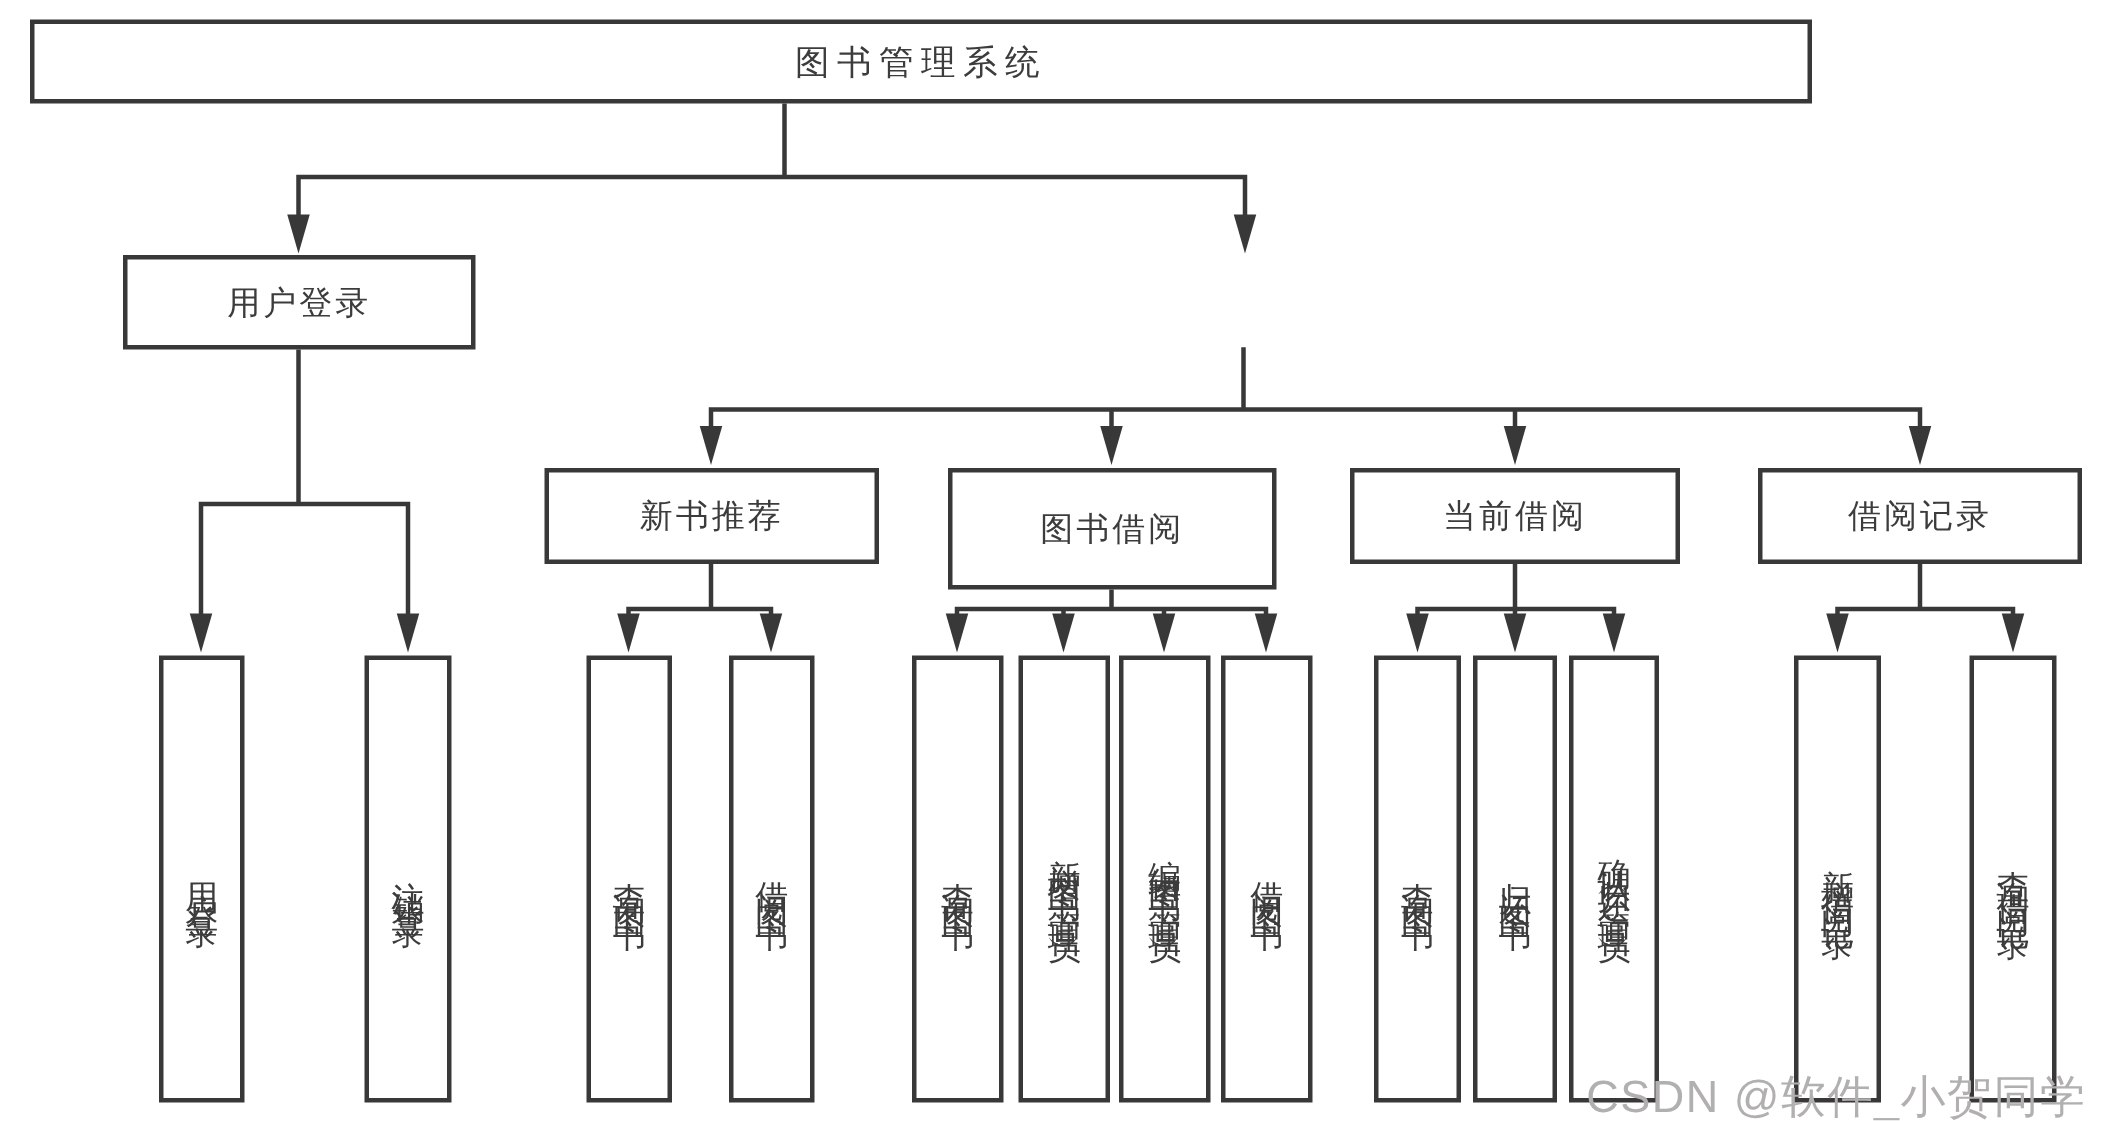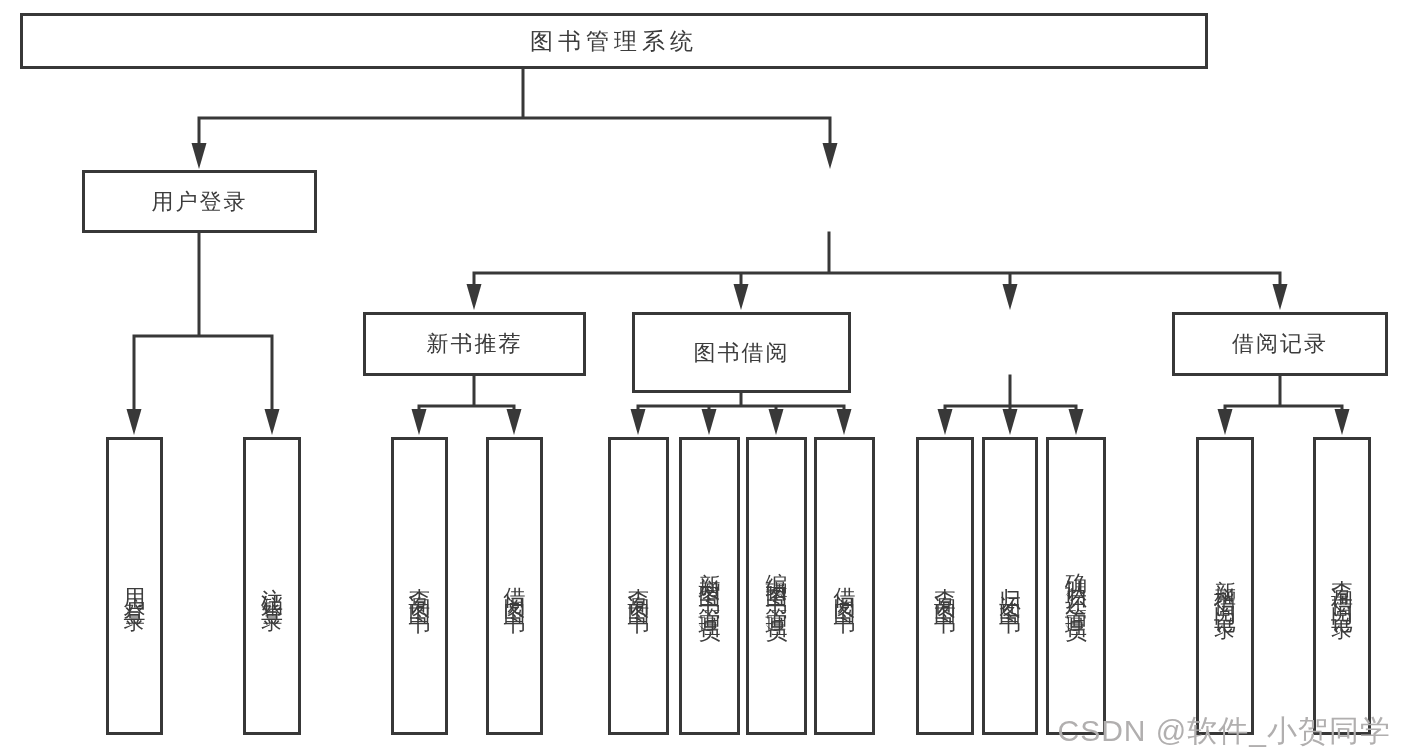--- a/index.html
+++ b/index.html
@@ -126,20 +126,23 @@
   <div class="node h" style="left:82px; top:170px; width:235px; height:63px;">
     <span>用户登录</span>
   </div>
 
   <div class="node h" style="left:363px; top:312px; width:223px; height:64px;">
     <span>新书推荐</span>
   </div>
   <div class="node h" style="left:632px; top:312px; width:219px; height:81px;">
     <span>图书借阅</span>
   </div>
+  <div class="node h" style="left:900px; top:312px; width:220px; height:64px;">
+    <span>当前借阅</span>
+  </div>
   <div class="node h" style="left:1172px; top:312px; width:216px; height:64px;">
     <span>借阅记录</span>
   </div>
 
   <div class="node v" style="left:106px; top:437px; width:57px; height:298px;">
     <span>用户登录</span>
   </div>
   <div class="node v" style="left:243px; top:437px; width:58px; height:298px;">
     <span>注销登录</span>
   </div>

